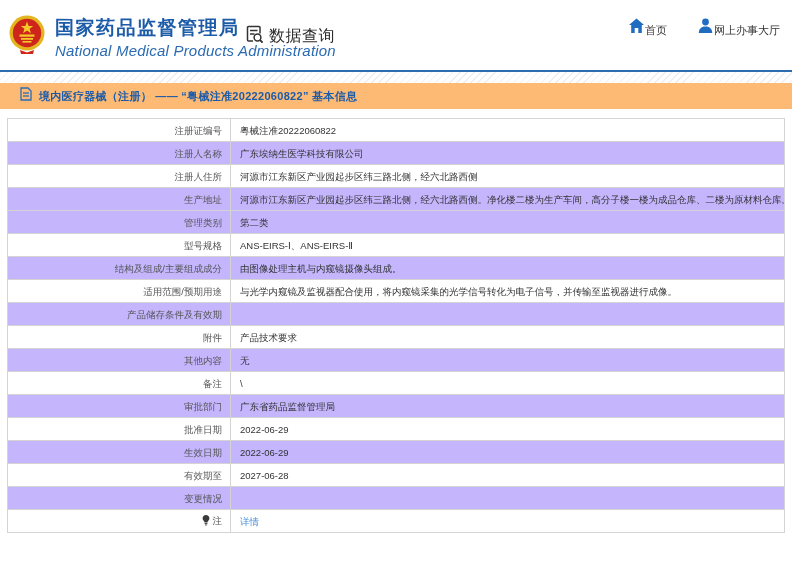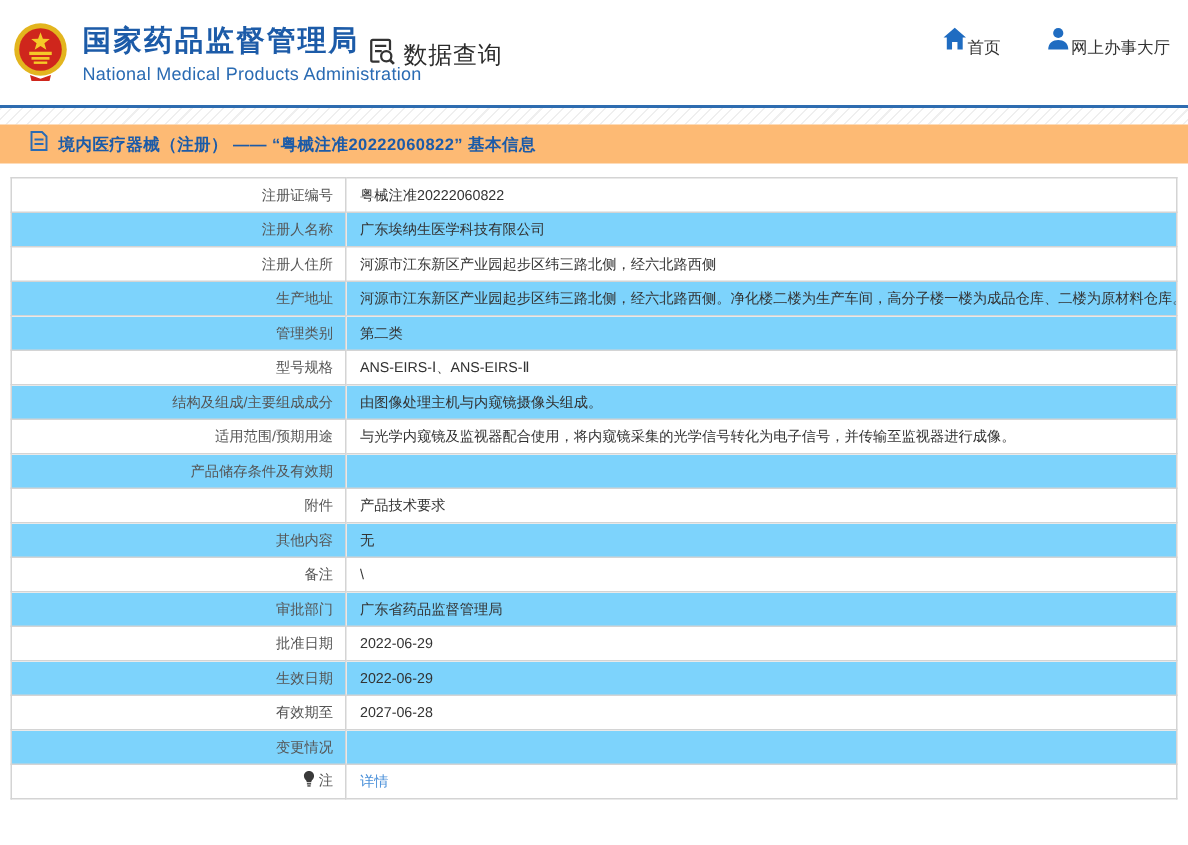--- a/index.html
+++ b/index.html
@@ -6,21 +6,21 @@
   html,body { width:792px; height:563px; background:#fff;
     font-family:"Liberation Sans","DejaVu Sans",sans-serif; }
   .page { position:relative; width:792px; height:563px; background:#fff; overflow:hidden; }
 
   
   .site-header { position:relative; width:792px; height:70px; background:#fff; }
   .logo-area { position:absolute; left:8px; top:15px; display:flex; align-items:flex-start; }
   .emblem { width:38px; height:40px; flex:0 0 38px; }
   .org-names { margin-left:9px; padding-top:2px; }
   .org-cn { font-size:19px; font-weight:bold; color:#1c5ba8; letter-spacing:1.5px; line-height:22px; }
-  .org-en { font-size:12px; color:#2a6bb3; margin-top:3px; letter-spacing:0.2px; }
+  .org-en { font-size:15px; color:#2a6bb3; margin-top:3px; letter-spacing:0.2px;font-style:italic; }
 
   .data-query { position:absolute; left:245px; top:25px; display:flex; align-items:center; cursor:pointer; }
   .dq-icon { width:19px; height:19px; margin-right:5px; }
   .dq-label { font-size:16px; color:#2b2b2b; letter-spacing:0.5px; }
 
   .header-nav { position:absolute; right:12px; top:18px; display:flex; gap:30px; }
   .nav-item { display:flex; align-items:center; cursor:pointer; }
   .nav-item svg { width:17px; height:16px; }
   .nav-label { font-size:11px; color:#333; margin-top:5px; white-space:nowrap; }
 
@@ -29,21 +29,21 @@
   .striped-band { width:792px; height:11px; background:#fff;
     background-image:repeating-linear-gradient(135deg,#efefef 0 1px,transparent 1px 5px); }
   .title-bar { width:792px; height:26px; background:#fdba74; display:flex; align-items:center; padding-left:20px; }
   .tb-icon { width:12px; height:14px; margin-right:7px; flex:0 0 12px; }
   .tb-text { font-size:11px; font-weight:600; color:#1c5ba8; letter-spacing:0.3px; }
 
   
   .info-table { width:778px; margin:9px 0 0 7px; border-collapse:collapse; table-layout:fixed;border-radius:29px; }
   .info-table td { border:1px solid #d4d4d4; height:23px; font-size:9.5px; line-height:13px;
     vertical-align:middle; overflow:hidden; }
-  .info-table tr.alt { background:#7dd3fc; }
+  .info-table tr.alt { background:#c4b5fd; }
   .label-cell { width:223px; text-align:right; color:#555; padding:2px 8px 2px 4px; white-space:nowrap; }
   .value-cell { color:#333; padding:2px 6px 2px 9px; white-space:nowrap; }
   .detail-link { color:#4a90d9; text-decoration:none; cursor:pointer; }
   .note-ic { display:inline-block; vertical-align:-2px; margin-right:3px; }
 </style>
 </head>
 <body>
 
 <div class="page">
 

